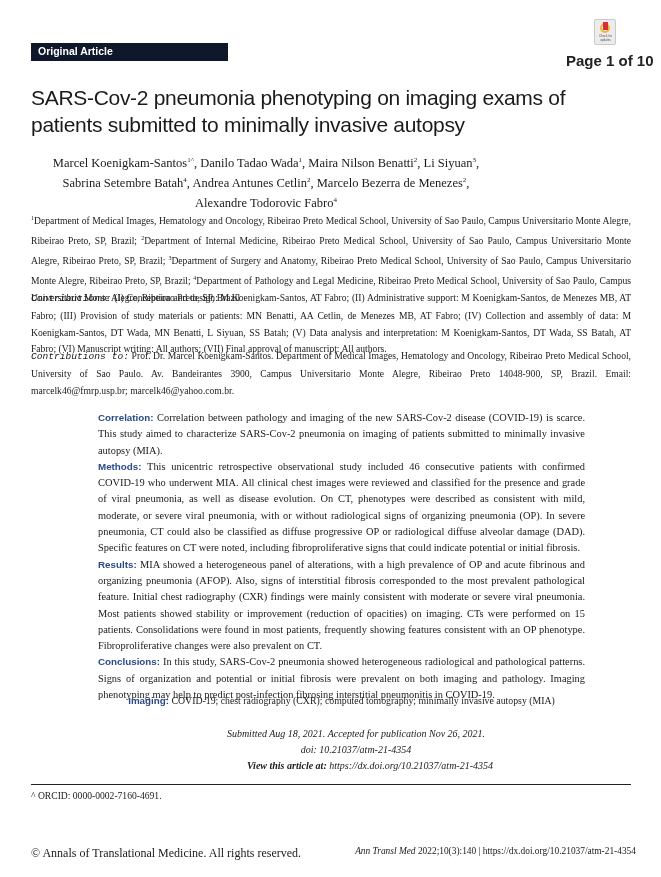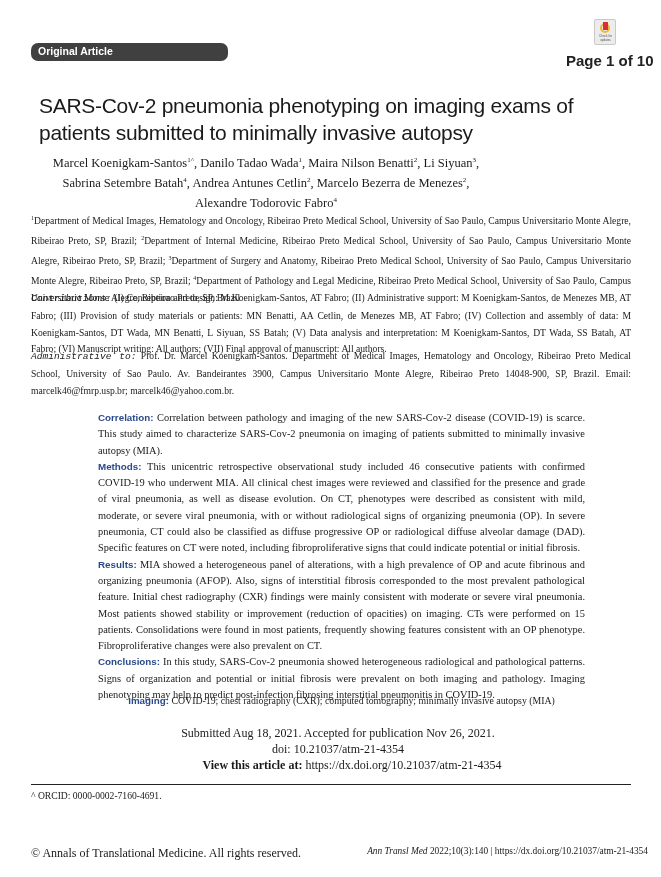--- a/index.html
+++ b/index.html
@@ -9,21 +9,21 @@
 
   .crossmark { position: absolute; left: 594px; top: 19px; width: 22px; height: 26px;
     background: #ececec; border: 1px solid #c9c9c9; border-radius: 2px; box-sizing: border-box; }
   .crossmark .ring { position: absolute; left: 5px; top: 3px; width: 10px; height: 10px; border-radius: 50%;
     border: 2px solid #f2b630; box-sizing: border-box; }
   .crossmark .flag { position: absolute; left: 8px; top: 2px; width: 5px; height: 8px; background: #d62f3a; }
   .crossmark .txt { position: absolute; left: 1px; top: 15px; width: 19px; font-size: 3px; line-height: 3.5px; text-align: center; color: #555; }
 
   .page-num { position: absolute; left: 566px; top: 52px; font-size: 15px; font-weight: bold; color: #222; }
 
-  .type-banner { position: absolute; left: 31px; top: 43px; width: 197px; height: 18px; background: #404040; border-radius: 7px; }
+  .type-banner { position: absolute; left: 31px; top: 43px; width: 197px; height: 18px; background: #0f172a; }
   .type-banner span { position: absolute; left: 7px; top: 2px; color: #fff; font-size: 10.5px; font-weight: bold; }
 
   .title { position: absolute; left: 31px; top: 84px; width: 560px; font-size: 21px; line-height: 27px; color: #1a1a1a; letter-spacing: -0.3px; }
 
   .authors { position: absolute; left: 31px; top: 152px; width: 470px; font-size: 12.5px; line-height: 17px; }
   .authors sup { font-size: 7px; }
 
   .affil { position: absolute; left: 31px; top: 210px; width: 600px; font-size: 9.6px; line-height: 16.8px; text-align: justify; }
   .affil sup { font-size: 6px; }
 
@@ -31,61 +31,61 @@
   .label-it { font-style: italic; font-family: Liberation Mono, monospace; }
 
   .corr { position: absolute; left: 31px; top: 348px; width: 600px; font-size: 9.6px; line-height: 16.8px; text-align: justify; }
 
   .abstract { position: absolute; left: 98px; top: 410px; width: 487px; font-size: 10.4px; line-height: 16.3px; text-align: justify; }
   .abstract p { margin: 0; }
   .ab-label { font-family: "Liberation Sans", "DejaVu Sans", sans-serif; font-weight: bold; color: #2a4a8a; font-size: 9.8px; }
 
   .keywords { position: absolute; left: 98px; top: 694px; width: 487px; font-size: 9.8px; line-height: 14px; }
 
-  .meta { position: absolute; left: 98px; top: 726px; width: 480px; font-size: 12px; line-height: 15.8px; }
+  .meta { position: absolute; left: 116px; top: 726px; width: 480px; font-size: 10px; line-height: 15.8px; font-style: italic; }
   .meta .bold { font-weight: bold; margin-left: 28px; }
 
   .rule { position: absolute; left: 31px; top: 784px; width: 600px; height: 1px; background: #222; }
   .orcid { position: absolute; left: 31px; top: 790px; font-size: 9.6px; }
 
   .footer-left { position: absolute; left: 31px; top: 846px; font-size: 12px; }
-  .footer-right { position: absolute; right: 13px; top: 846px; font-size: 9.4px; }
+  .footer-right { position: absolute; right: 25px; top: 846px; font-size: 9.4px; }
   .footer-right i { font-style: italic; }
 </style>
 </head>
 <body>
 
 <div class="crossmark sans">
   <div class="ring"></div>
   <div class="flag"></div>
   <div class="txt">Check for updates</div>
 </div>
 
 <div class="page-num sans">Page 1 of 10</div>
 
 <div class="type-banner sans">
   <span>Original Article</span>
 </div>
 
-<h1 class="title sans" style="margin:8px;font-weight:normal;">SARS-Cov-2 pneumonia phenotyping on imaging exams of patients submitted to minimally invasive autopsy</h1>
+<h1 class="title sans" style="margin:0;font-weight:normal;">SARS-Cov-2 pneumonia phenotyping on imaging exams of patients submitted to minimally invasive autopsy</h1>
 
 <div class="authors serif">
   <span><span>Marcel Koenigkam-Santos</span><sup>1^</sup><span>, </span></span><span><span>Danilo Tadao Wada</span><sup>1</sup><span>, </span></span><span><span>Maira Nilson Benatti</span><sup>2</sup><span>, </span></span><span><span>Li Siyuan</span><sup>3</sup><span>, </span></span><br><span><span>Sabrina Setembre Batah</span><sup>4</sup><span>, </span></span><span><span>Andrea Antunes Cetlin</span><sup>2</sup><span>, </span></span><span><span>Marcelo Bezerra de Menezes</span><sup>2</sup><span>, </span></span><br><span><span>Alexandre Todorovic Fabro</span><sup>4</sup><span></span></span>
 </div>
 
 <div class="affil serif">
   <span><sup>1</sup><span>Department of Medical Images, Hematology and Oncology, Ribeirao Preto Medical School, University of Sao Paulo, Campus Universitario Monte Alegre, Ribeirao Preto, SP, Brazil; </span></span><span><sup>2</sup><span>Department of Internal Medicine, Ribeirao Preto Medical School, University of Sao Paulo, Campus Universitario Monte Alegre, Ribeirao Preto, SP, Brazil; </span></span><span><sup>3</sup><span>Department of Surgery and Anatomy, Ribeirao Preto Medical School, University of Sao Paulo, Campus Universitario Monte Alegre, Ribeirao Preto, SP, Brazil; </span></span><span><sup>4</sup><span>Department of Pathology and Legal Medicine, Ribeirao Preto Medical School, University of Sao Paulo, Campus Universitario Monte Alegre, Ribeirao Preto, SP, Brazil</span></span>
 </div>
 
 <div class="contrib serif">
   <span class="label-it">Contributions:</span><span> (I) Conception and design: M Koenigkam-Santos, AT Fabro; (II) Administrative support: M Koenigkam-Santos, de Menezes MB, AT Fabro; (III) Provision of study materials or patients: MN Benatti, AA Cetlin, de Menezes MB, AT Fabro; (IV) Collection and assembly of data: M Koenigkam-Santos, DT Wada, MN Benatti, L Siyuan, SS Batah; (V) Data analysis and interpretation: M Koenigkam-Santos, DT Wada, SS Batah, AT Fabro; (VI) Manuscript writing: All authors; (VII) Final approval of manuscript: All authors.</span>
 </div>
 
 <div class="corr serif">
-  <span class="label-it">Administrative to:</span><span> Prof. Dr. Marcel Koenigkam-Santos. Department of Medical Images, Hematology and Oncology, Ribeirao Preto Medical School, University of Sao Paulo. Av. Bandeirantes 3900, Campus Universitario Monte Alegre, Ribeirao Preto 14048-900, SP, Brazil. Email: marcelk46@fmrp.usp.br; marcelk46@yahoo.com.br.</span>
+  <span class="label-it">Contributions to:</span><span> Prof. Dr. Marcel Koenigkam-Santos. Department of Medical Images, Hematology and Oncology, Ribeirao Preto Medical School, University of Sao Paulo. Av. Bandeirantes 3900, Campus Universitario Monte Alegre, Ribeirao Preto 14048-900, SP, Brazil. Email: marcelk46@fmrp.usp.br; marcelk46@yahoo.com.br.</span>
 </div>
 
 <div class="abstract serif">
   <p><span class="ab-label">Correlation:</span><span> Correlation between pathology and imaging of the new SARS-Cov-2 disease (COVID-19) is scarce. This study aimed to characterize SARS-Cov-2 pneumonia on imaging of patients submitted to minimally invasive autopsy (MIA).</span></p>
   <p><span class="ab-label">Methods:</span><span> This unicentric retrospective observational study included 46 consecutive patients with confirmed COVID-19 who underwent MIA. All clinical chest images were reviewed and classified for the presence and grade of viral pneumonia, as well as disease evolution. On CT, phenotypes were described as consistent with mild, moderate, or severe viral pneumonia, with or without radiological signs of organizing pneumonia (OP). In severe pneumonia, CT could also be classified as diffuse progressive OP or radiological diffuse alveolar damage (DAD). Specific features on CT were noted, including fibroproliferative signs that could indicate potential or initial fibrosis.</span></p>
   <p><span class="ab-label">Results:</span><span> MIA showed a heterogeneous panel of alterations, with a high prevalence of OP and acute fibrinous and organizing pneumonia (AFOP). Also, signs of interstitial fibrosis corresponded to the most prevalent pathological feature. Initial chest radiography (CXR) findings were mainly consistent with moderate or severe viral pneumonia. Most patients showed stability or improvement (reduction of opacities) on imaging. CTs were performed on 15 patients. Consolidations were found in most patients, frequently showing features consistent with an OP phenotype. Fibroproliferative changes were also prevalent on CT.</span></p>
   <p><span class="ab-label">Conclusions:</span><span> In this study, SARS-Cov-2 pneumonia showed heterogeneous radiological and pathological patterns. Signs of organization and potential or initial fibrosis were prevalent on both imaging and pathology. Imaging phenotyping may help to predict post-infection fibrosing interstitial pneumonitis in COVID-19.</span></p>
 </div>
 
 <div class="keywords serif">

